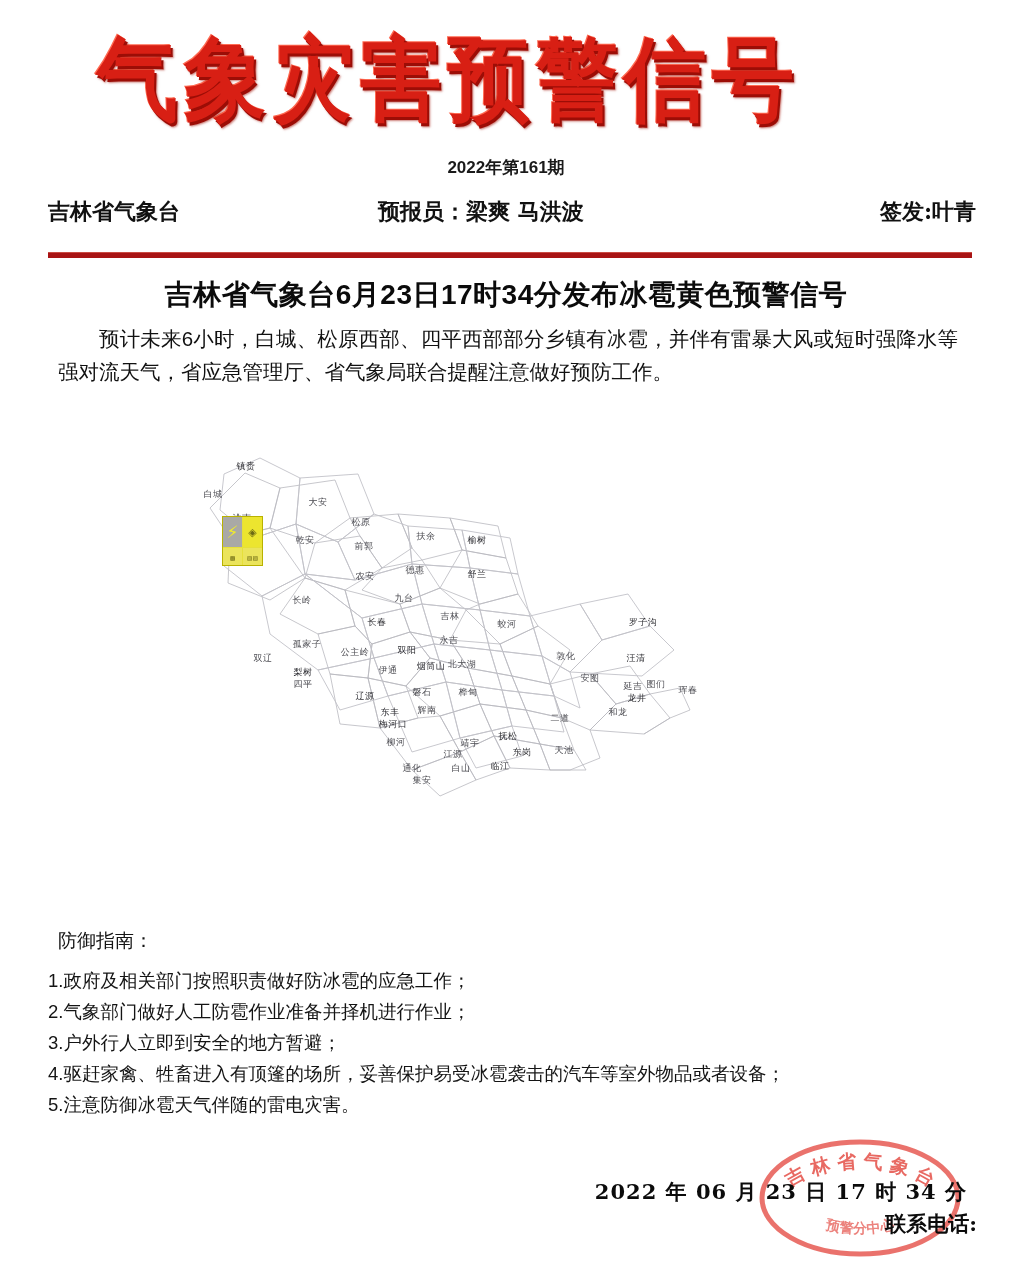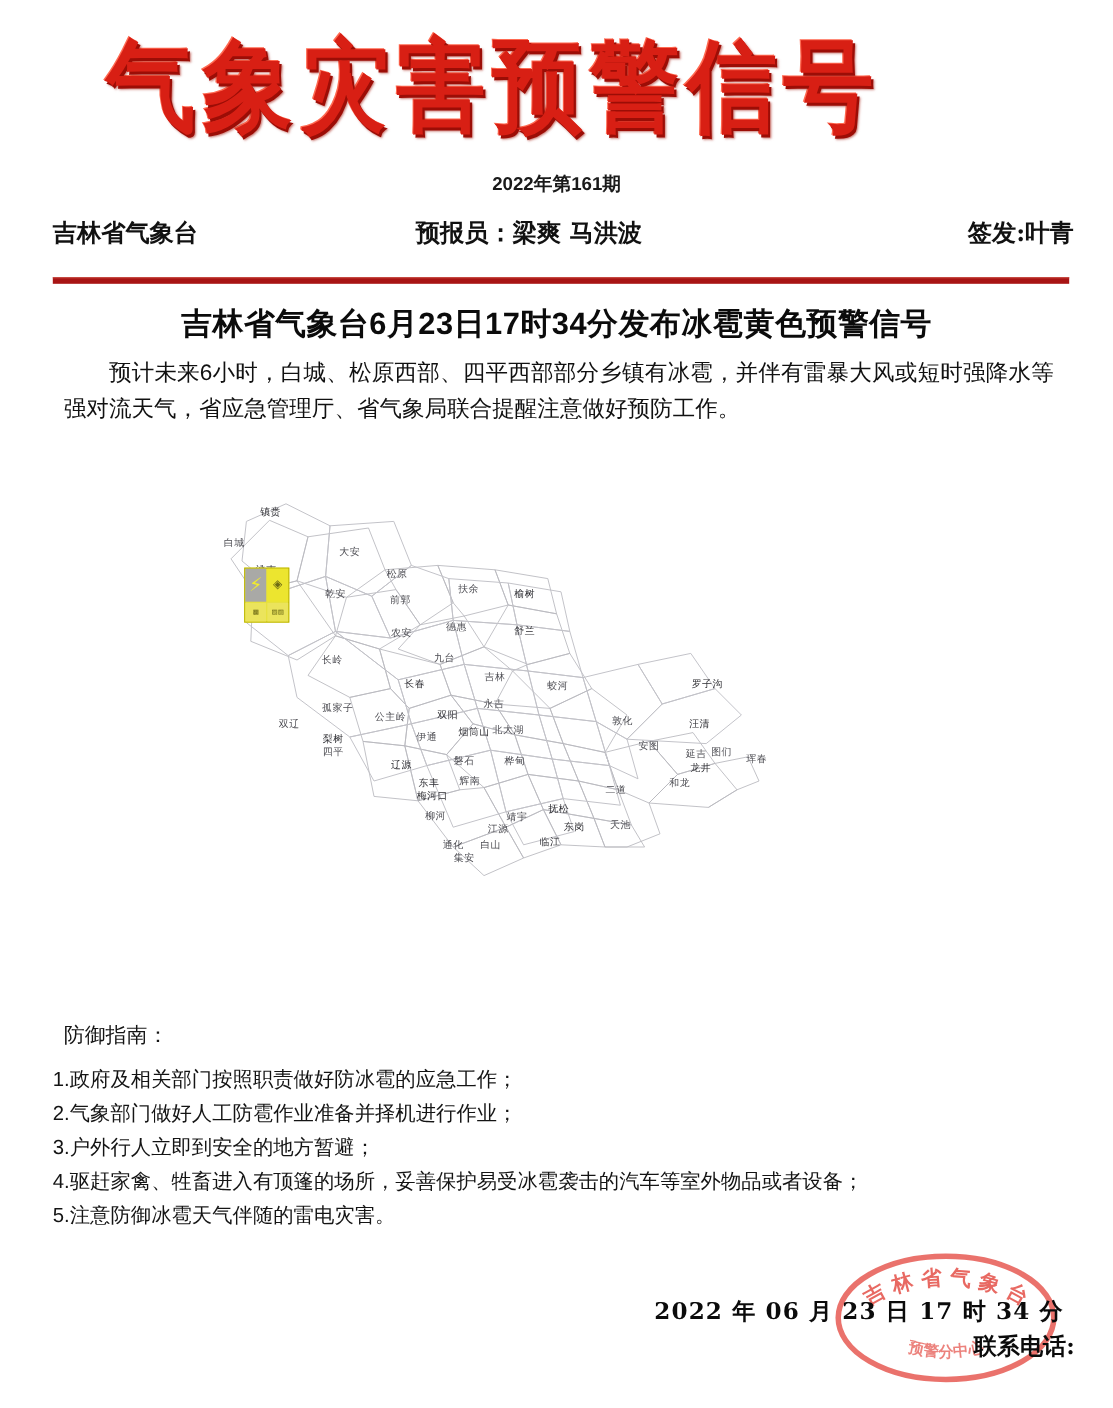--- a/index.html
+++ b/index.html
@@ -812,21 +812,21 @@
         <div class="map-label" style="left: 277px; top: 292px;">辉南</div>
         <div class="map-label" style="left: 468px; top: 294px;">和龙</div>
         <div class="map-label dark" style="left: 243px; top: 306px;">梅河口</div>
         <div class="map-label" style="left: 410px; top: 300px;">二道</div>
         <div class="map-label" style="left: 320px; top: 298px; margin-top: 27px;">靖宇</div>
         <div class="map-label dark" style="left: 358px; top: 318px;">抚松</div>
         <div class="map-label" style="left: 246px; top: 324px;">柳河</div>
         <div class="map-label" style="left: 303px; top: 336px;">江源</div>
         <div class="map-label dark" style="left: 372px; top: 334px;">东岗</div>
         <div class="map-label" style="left: 414px; top: 332px;">天池</div>
-        <div class="map-label" style="left: 296px; top: 350px;">白山</div>
+        <div class="map-label" style="left: 311px; top: 350px;">白山</div>
         <div class="map-label dark" style="left: 350px; top: 348px;">临江</div>
         <div class="map-label" style="left: 262px; top: 350px;">通化</div>
         <div class="map-label" style="left: 272px; top: 362px;">集安</div>
       </div>
 
     <div class="warn-icon">
       <div class="cell grey">
         <span class="bolt">⚡</span>
       </div>
       <div class="cell">

